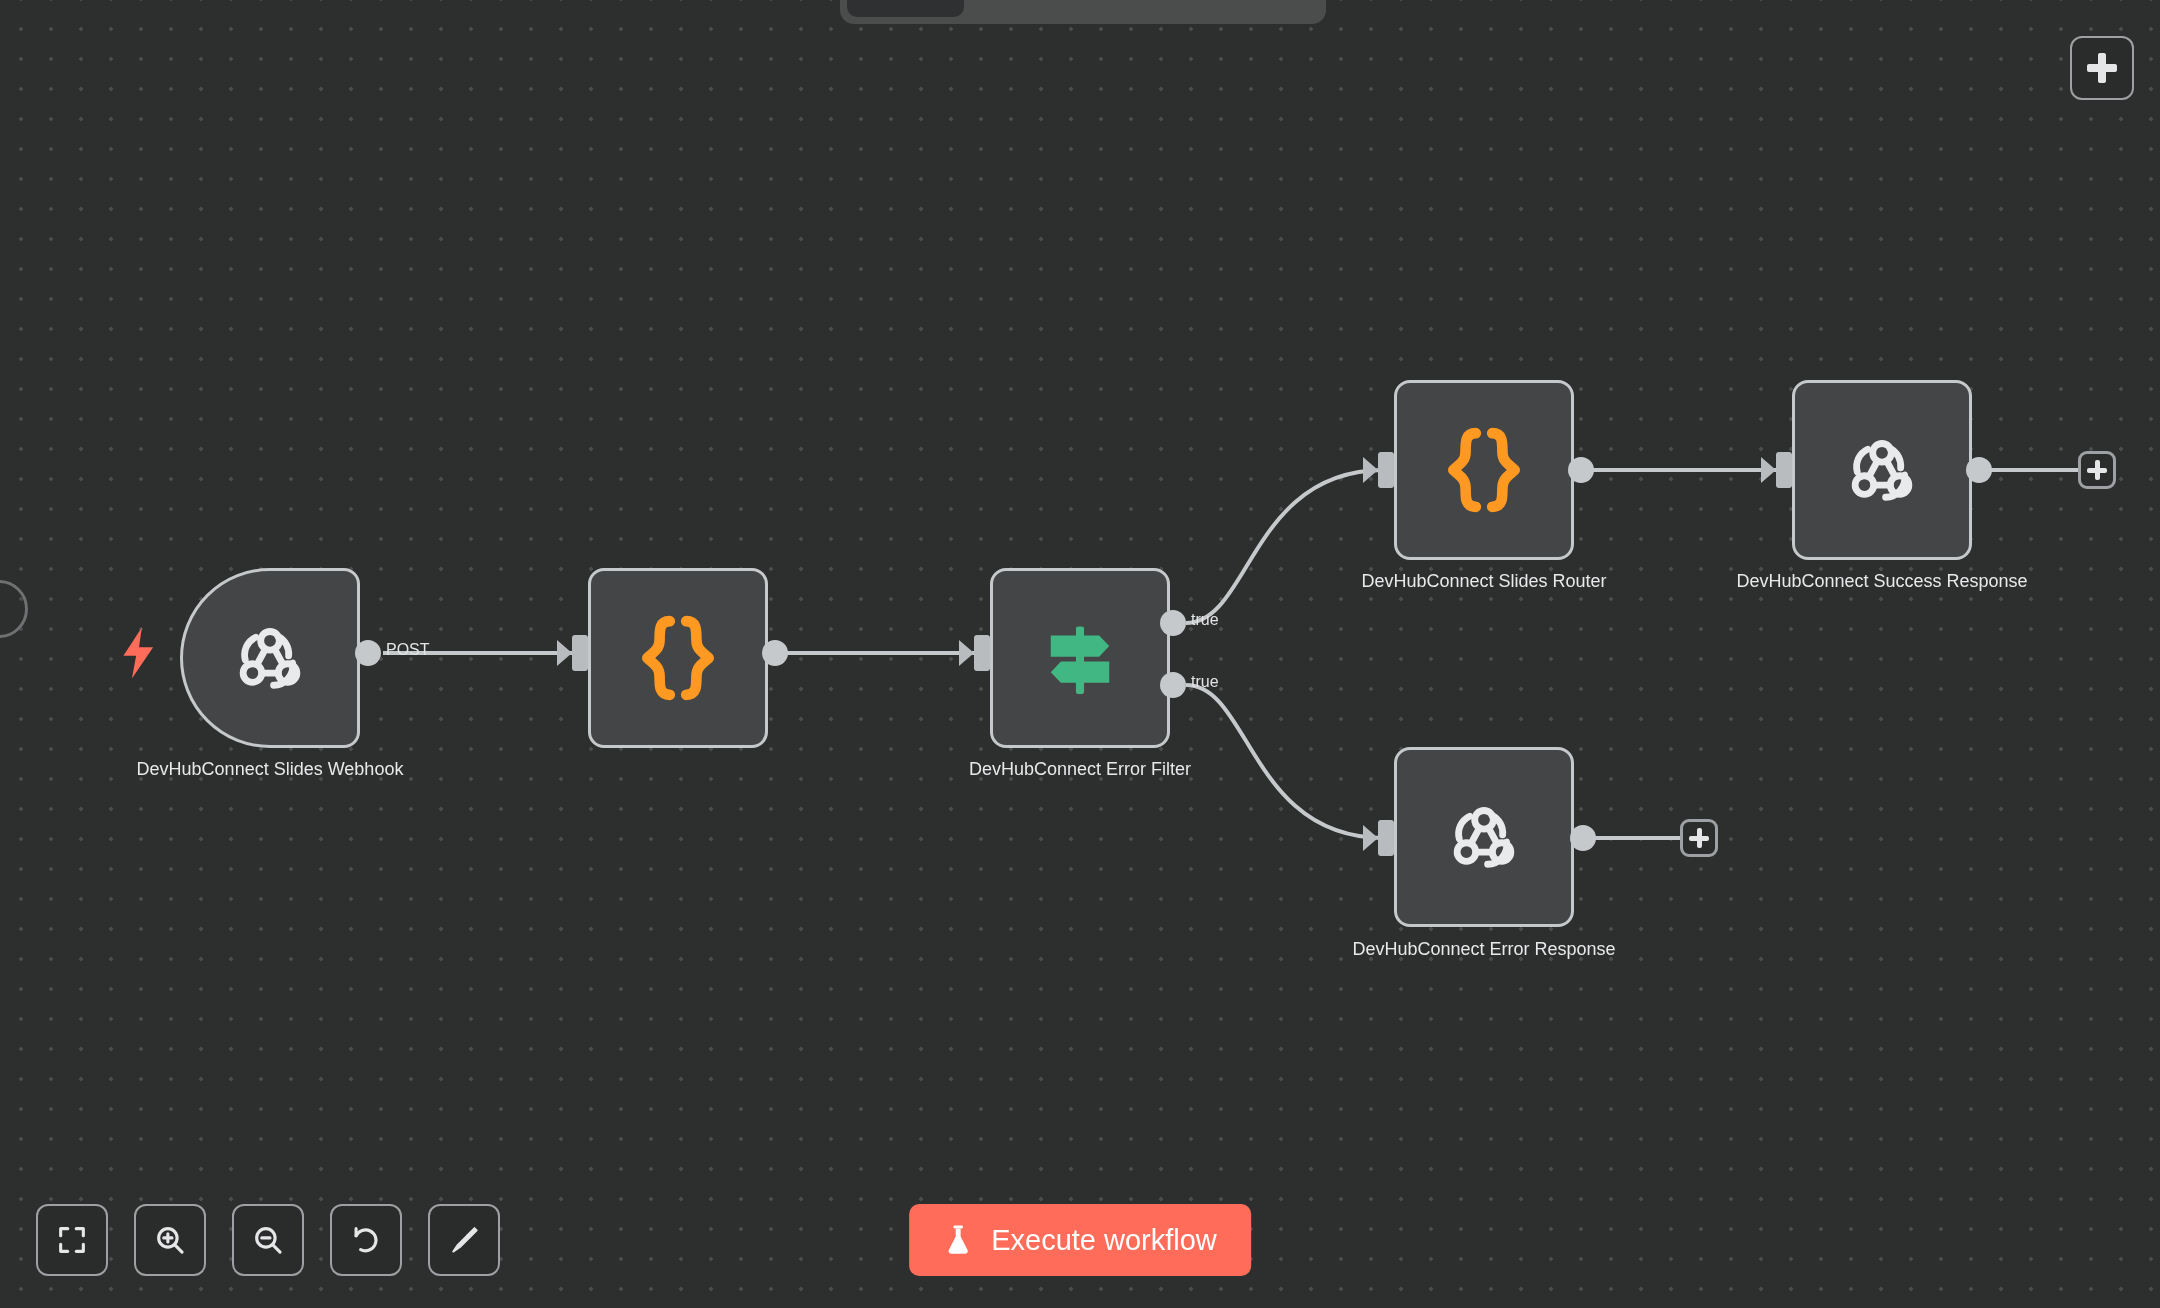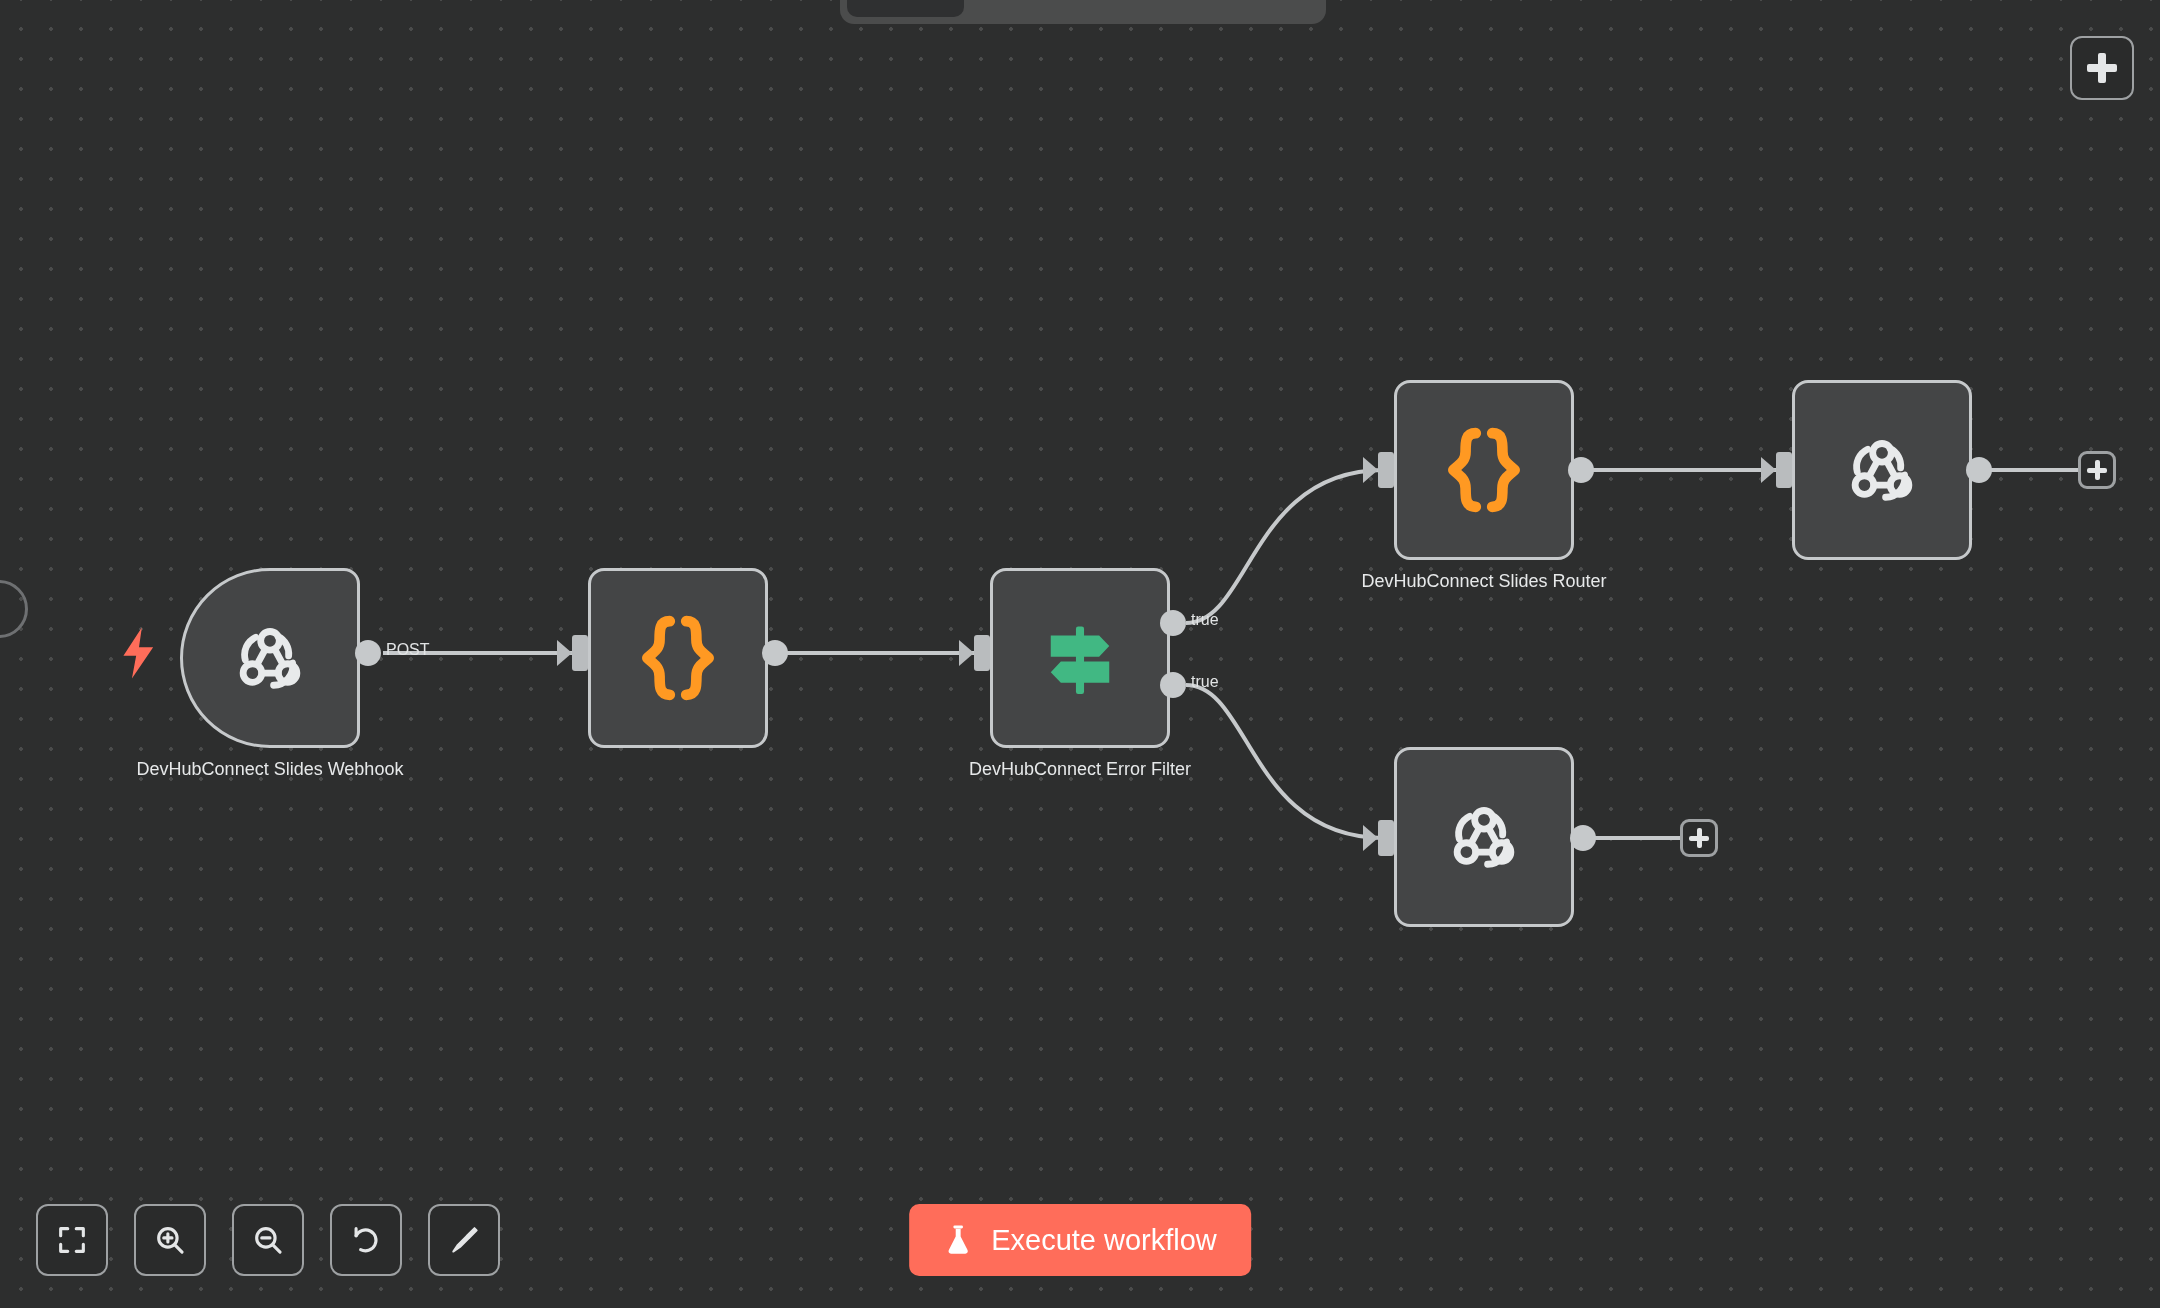--- a/index.html
+++ b/index.html
@@ -306,20 +306,21 @@
         <path d="M 5.1 12.5 A 5.4 5.4 0 0 1 8.0 6.2"></path>
         <path d="M 18.3 13.4 A 5.4 5.4 0 0 1 13.0 19.6"></path>
       </g>
     </svg>
   </div>
   <div class="port-in" style="left:1776px; top:452px;"></div>
   <div class="port-out" style="left:1966px; top:457px;"></div>
   <div class="conn-add" style="left:2078px; top:451px;">
     <span class="plus-glyph small"></span>
   </div>
+  <div class="node-label" style="left:1717px; top:572px;">DevHubConnect Success Response</div>
 
   <div class="node" style="left:1394px; top:747px;">
     <svg width="86" height="86" viewBox="0 0 24 24">
       <g fill="none" stroke="#e8eaeb" stroke-width="1.9" stroke-linecap="round" stroke-linejoin="round">
         <circle cx="12" cy="7.2" r="2.6"></circle>
         <circle cx="7.1" cy="16.2" r="2.6"></circle>
         <circle cx="16.9" cy="16.2" r="2.6"></circle>
         <path d="M 10.7 9.5 L 8.4 13.8"></path>
         <path d="M 9.7 16.2 L 14.3 16.2"></path>
         <path d="M 13.3 9.5 L 15.6 13.8"></path>
@@ -327,20 +328,21 @@
         <path d="M 5.1 12.5 A 5.4 5.4 0 0 1 8.0 6.2"></path>
         <path d="M 18.3 13.4 A 5.4 5.4 0 0 1 13.0 19.6"></path>
       </g>
     </svg>
   </div>
   <div class="port-in" style="left:1378px; top:820px;"></div>
   <div class="port-out" style="left:1570px; top:825px;"></div>
   <div class="conn-add" style="left:1680px; top:819px;">
     <span class="plus-glyph small"></span>
   </div>
+  <div class="node-label" style="left:1319px; top:940px;">DevHubConnect Error Response</div>
 
   <div id="canvas-toolbar">
 
     <div class="tool-btn">
       <svg width="34" height="34" viewBox="0 0 24 24">
         <g fill="none" stroke="#e4e6e7" stroke-width="2.2" stroke-linecap="round" stroke-linejoin="round">
           <path d="M 4 9 L 4 4 L 9 4"></path>
           <path d="M 15 4 L 20 4 L 20 9"></path>
           <path d="M 20 15 L 20 20 L 15 20"></path>
           <path d="M 9 20 L 4 20 L 4 15"></path>

